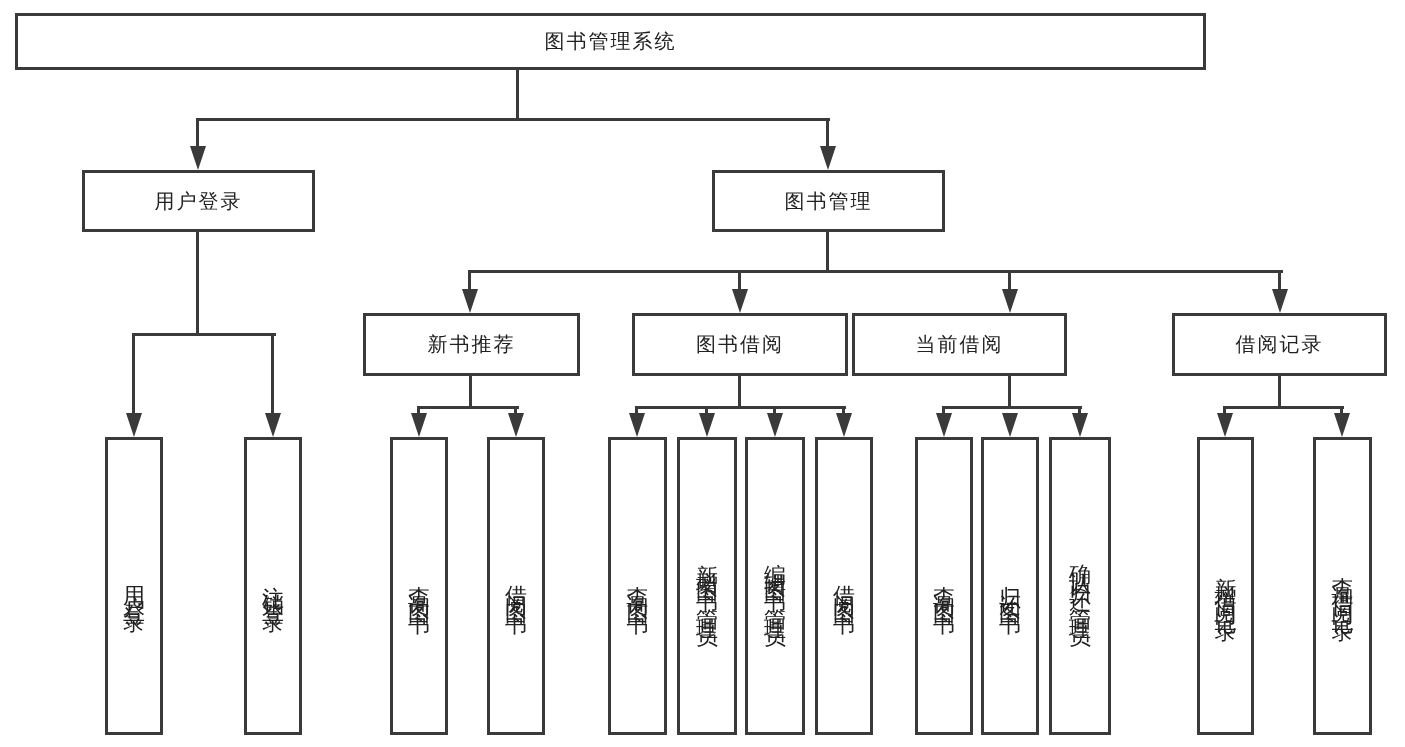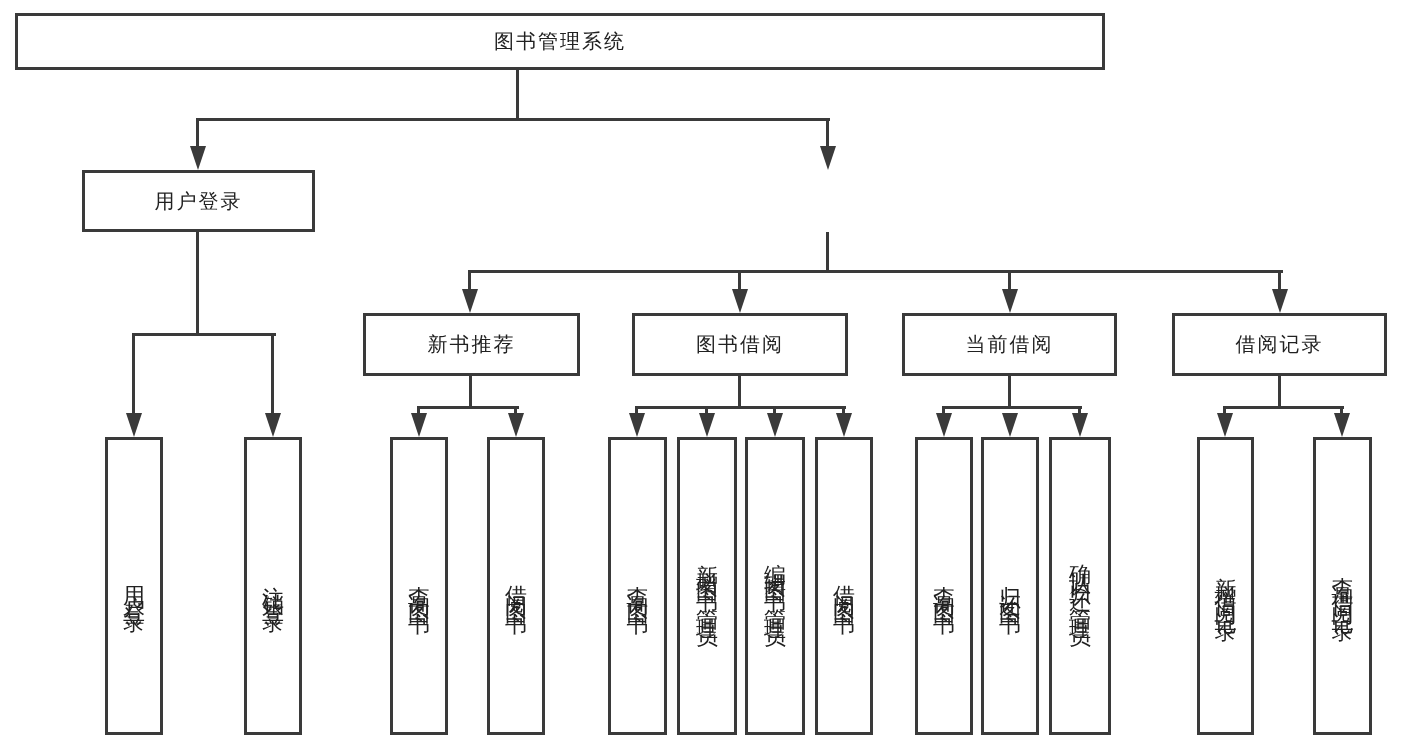--- a/index.html
+++ b/index.html
@@ -87,35 +87,38 @@
   <div class="arrow" style="left:1010px; top:413px;"></div>
   <div class="arrow" style="left:1080px; top:413px;"></div>
 
   <div class="lv" style="left:1278px; top:376px; height:33px;"></div>
   <div class="lh" style="left:1223px; top:406px; width:121px;"></div>
   <div class="lv" style="left:1223px; top:406px; height:10px;"></div>
   <div class="lv" style="left:1340px; top:406px; height:10px;"></div>
   <div class="arrow" style="left:1225px; top:413px;"></div>
   <div class="arrow" style="left:1342px; top:413px;"></div>
 
-  <div class="box h" style="left:15px; top:13px; width:1090px; height:57px;">
+  <div class="box h" style="left:15px; top:13px; width:1191px; height:57px;">
     <span>图书管理系统</span>
   </div>
 
   <div class="box h" style="left:82px; top:170px; width:233px; height:62px;">
     <span>用户登录</span>
+  </div>
+  <div class="box h" style="left:712px; top:170px; width:233px; height:62px;">
+    <span>图书管理</span>
   </div>
 
   <div class="box h" style="left:632px; top:313px; width:216px; height:63px;">
     <span>图书借阅</span>
   </div>
   <div class="box h" style="left:363px; top:313px; width:217px; height:63px;">
     <span>新书推荐</span>
   </div>
-  <div class="box h" style="left:902px; top:313px; width:215px; height:63px;">
+  <div class="box h" style="left:852px; top:313px; width:215px; height:63px;">
     <span>当前借阅</span>
   </div>
   <div class="box h" style="left:1172px; top:313px; width:215px; height:63px;">
     <span>借阅记录</span>
   </div>
 
   <div class="box v" style="left:105px; top:437px; width:58px; height:298px;">
     <span>用户登录</span>
   </div>
   <div class="box v" style="left:244px; top:437px; width:58px; height:298px;">

